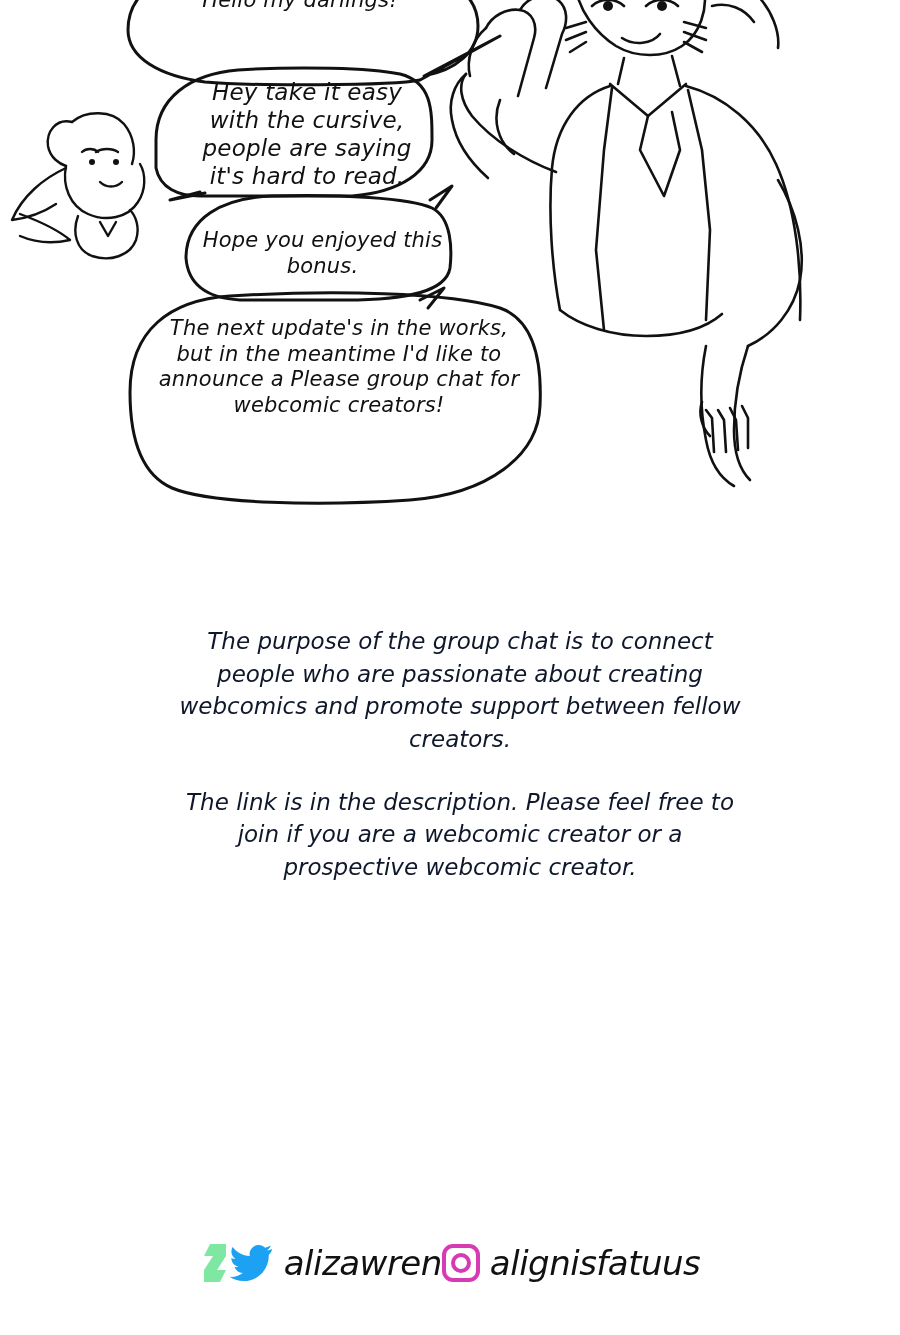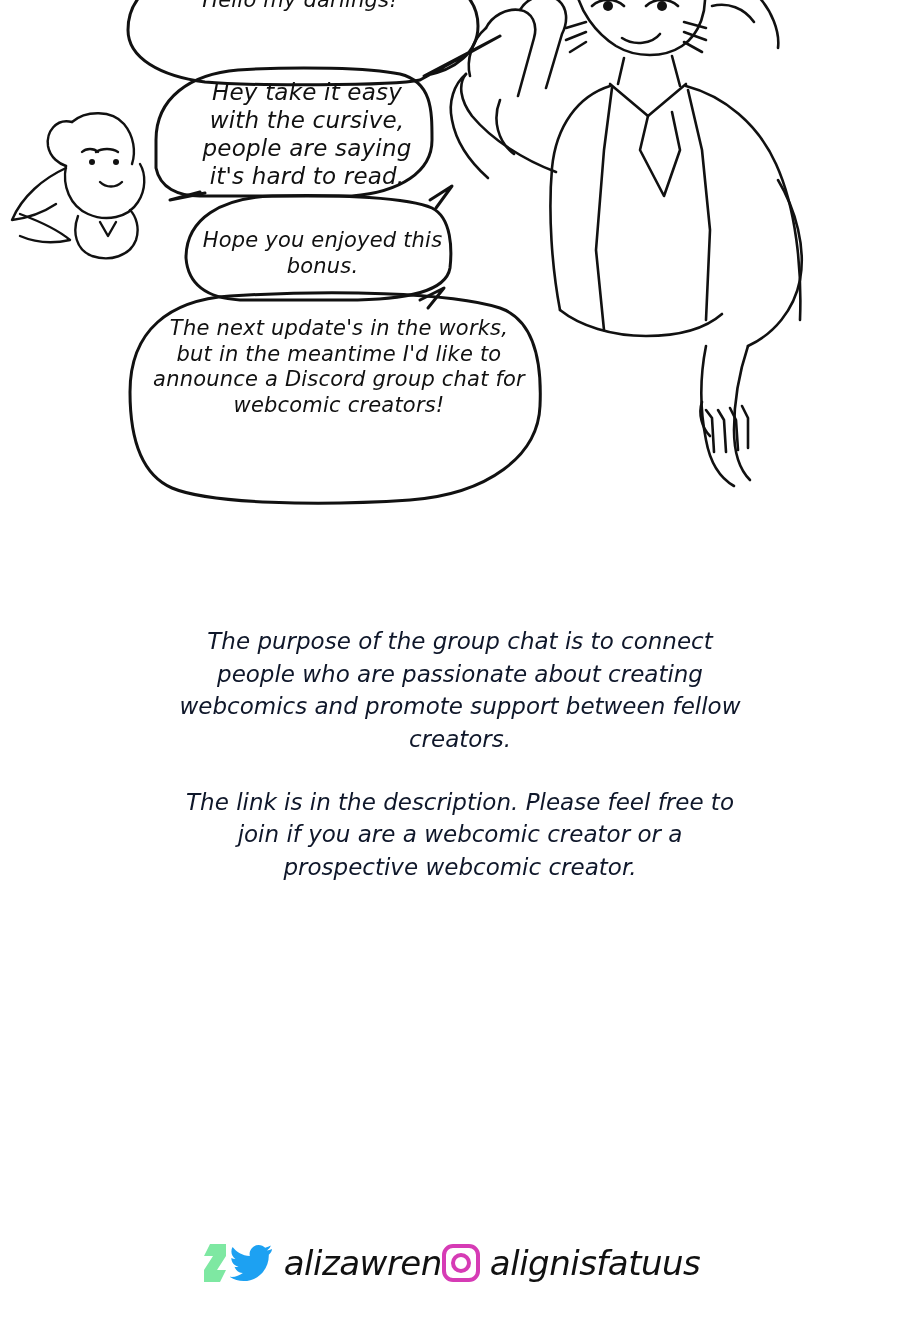--- a/index.html
+++ b/index.html
@@ -214,21 +214,21 @@
           <path d="M730 408 L736 420 L738 450"></path>
           <path d="M742 406 L748 418 L748 448"></path>
           <path d="M702 402 C698 414 702 428 710 436"></path>
         </g>
       </g>
     </svg>
 
     <div class="bubble-text" id="bubble-text-0">Hello my darlings!</div>
     <div class="bubble-text" id="bubble-text-1">Hey take it easy with the cursive, people are saying it's hard to read.</div>
     <div class="bubble-text" id="bubble-text-2">Hope you enjoyed this bonus.</div>
-    <div class="bubble-text" id="bubble-text-3">The next update's in the works, but in the meantime I'd like to announce a Discord group chat for webcomic creators!</div>
+    <div class="bubble-text" id="bubble-text-3">The next update's in the works, but in the meantime I'd like to announce a Please group chat for webcomic creators!</div>
   </div>
 
   <div class="narration">
     <p>The purpose of the group chat is to connect people who are passionate about creating webcomics and promote support between fellow creators.</p>
     <p>The link is in the description. Please feel free to join if you are a webcomic creator or a prospective webcomic creator.</p>
   </div>
 
 
   <div class="footer">
 

